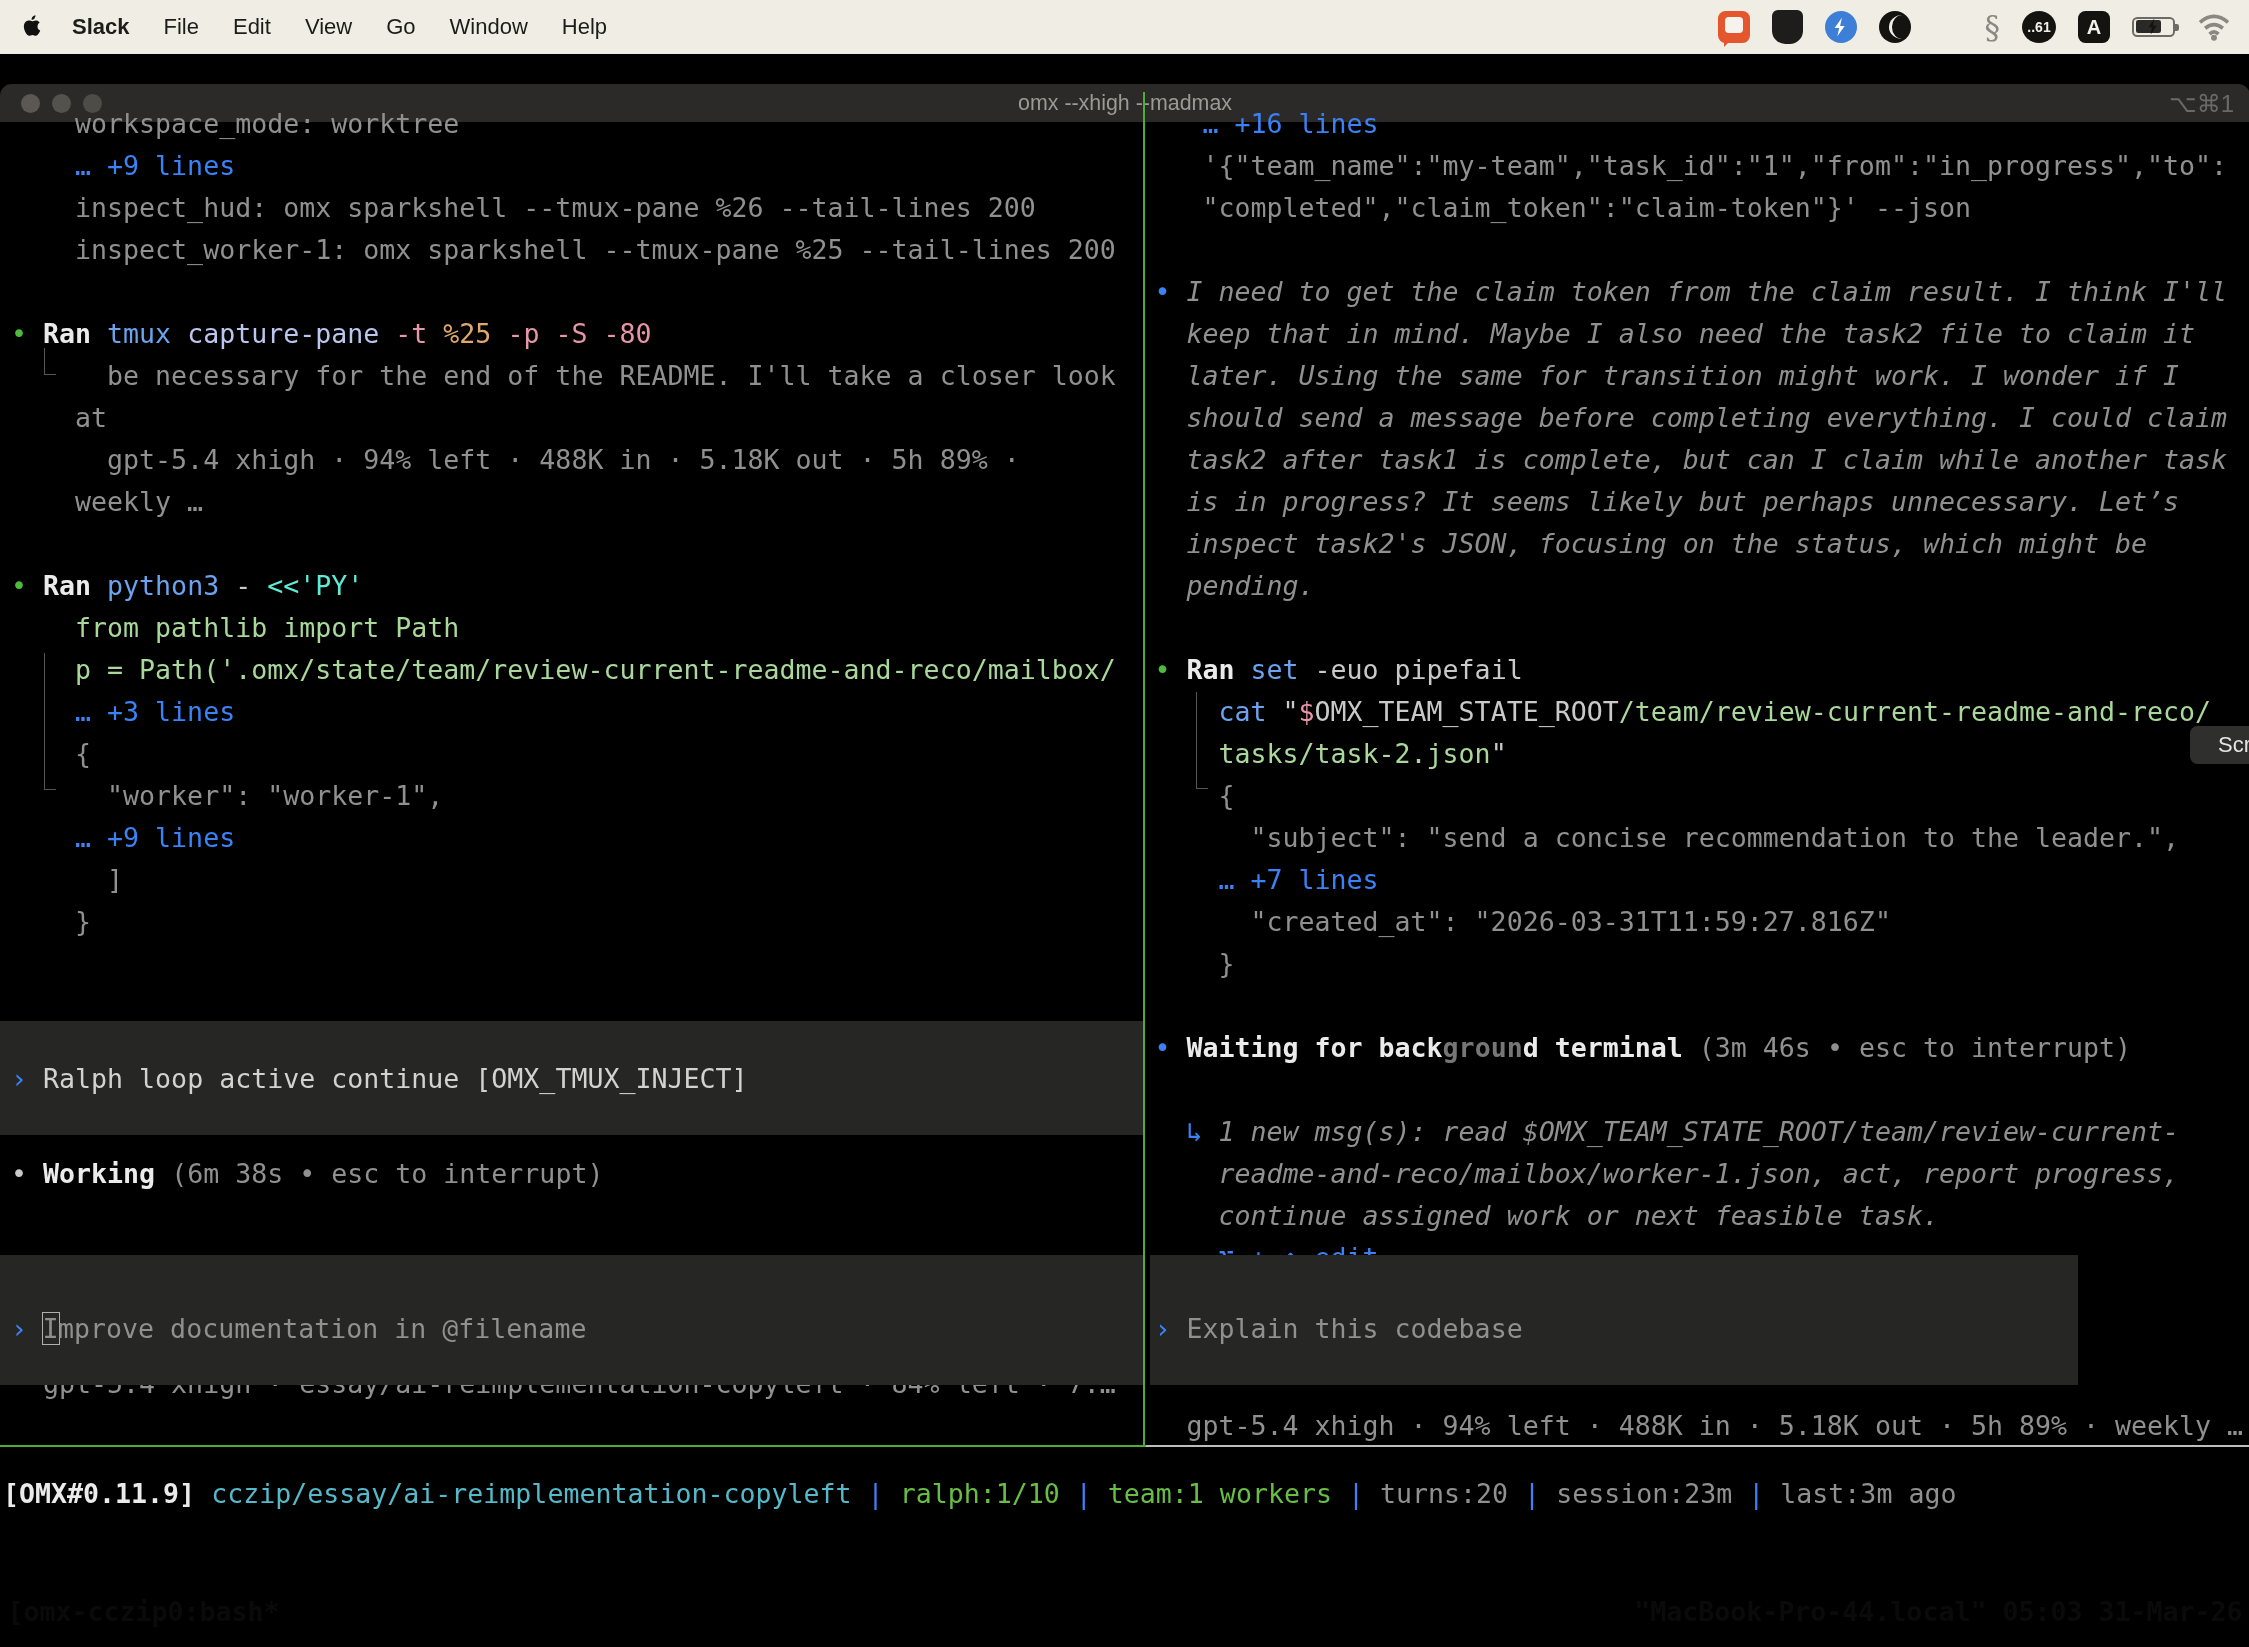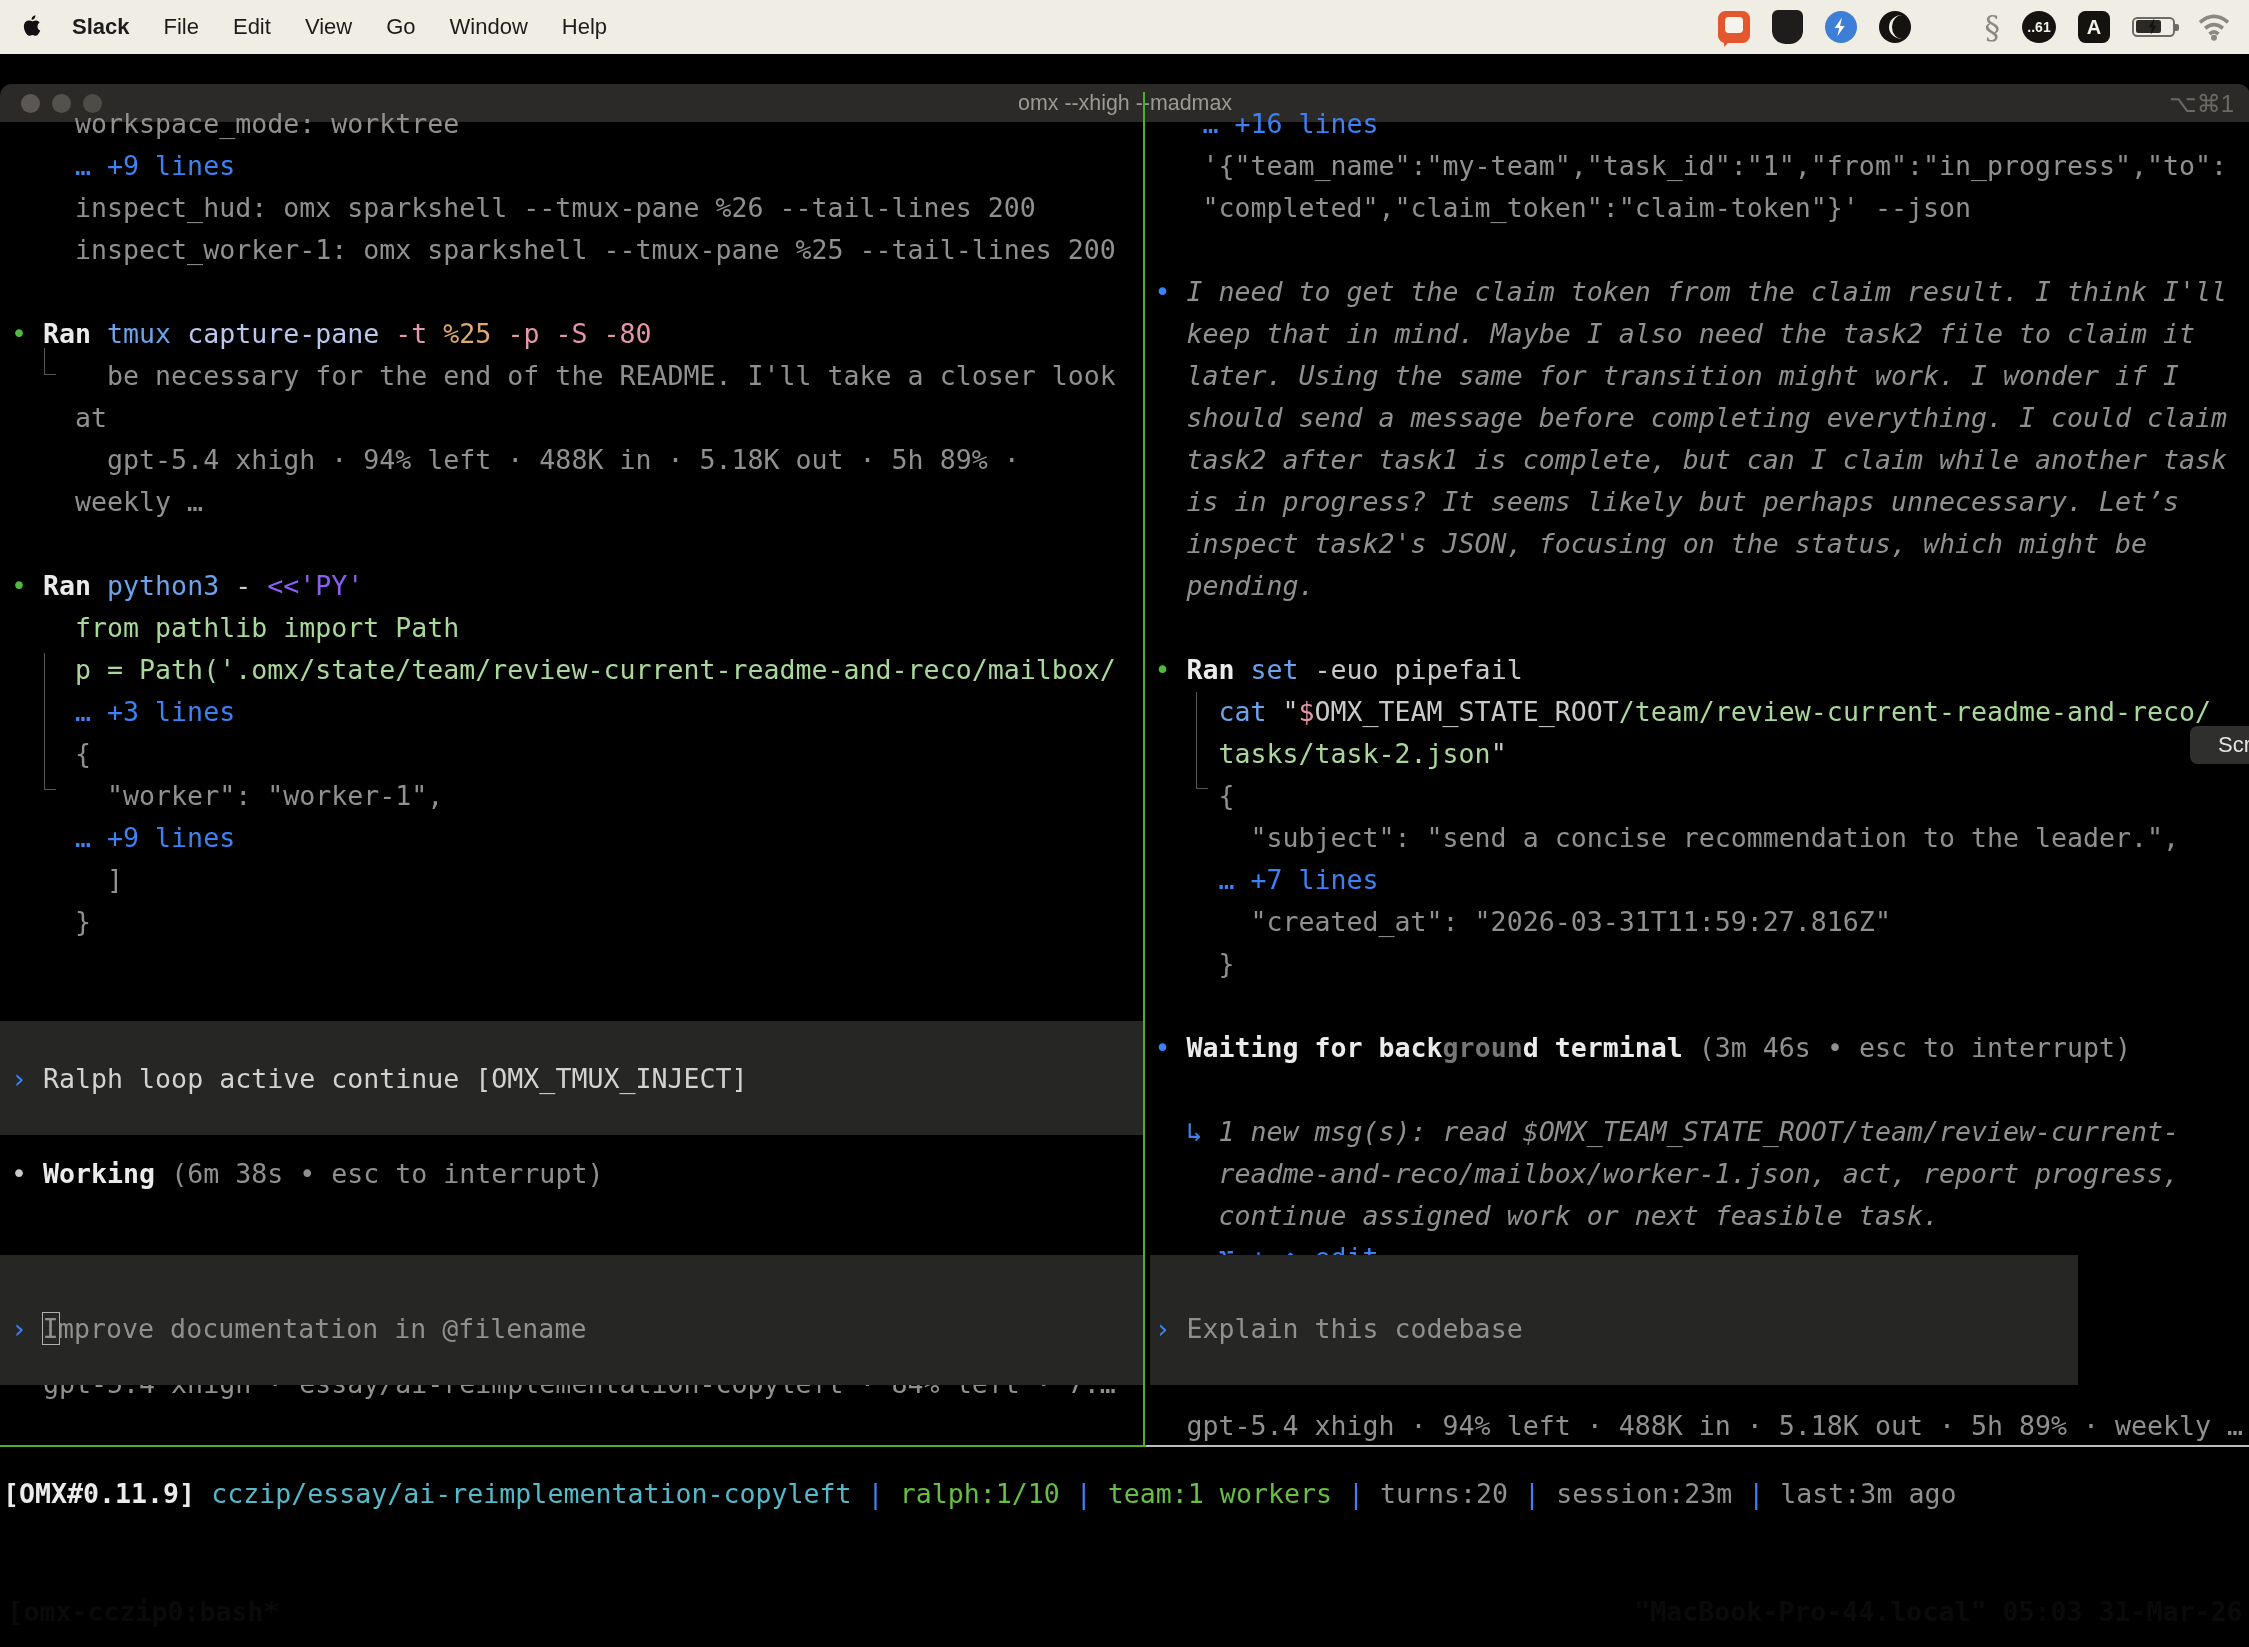--- a/index.html
+++ b/index.html
@@ -50,21 +50,21 @@
   .s-d  { color:#3b82f6; }
   .s-w  { color:#ebebeb; font-weight:bold; }
   .s-wd { color:#767676; font-weight:bold;margin-top:20px; }
   .s-wl { color:#d2d2d2; }
   .s-gb { color:#4ebb3e; }
   .s-gr { color:#a9d89b; }
   .s-bl { color:#6ba3ef; }
   .s-lv { color:#bac6ee; }
   .s-pk { color:#e795a8; }
   .s-or { color:#dfa96b; }
-  .s-tl { color:#8b5cf6; }
+  .s-tl { color:#5eead4; }
   .s-lt { color:#c9c9c9; }
   .s-cy { color:#55b9ca; }
   .s-sg { color:#68bd45; }
   .s-i  { font-style:italic; }
   .s-cur { border:1.5px solid #b0b0b0; margin:-1.5px; }
 
   .connector { position:absolute; border-left:1.5px solid #565656; border-bottom:1.5px solid #565656; }
   #pane-divider { position:absolute; left:1143px; top:92px; width:2.2px; height:1355px; background:#4fae2f; }
   #hborder-left { position:absolute; left:0; top:1445px; width:1146px; height:2.2px; background:#4fae2f; }
   #hborder-right { position:absolute; left:1146px; top:1445px; width:1104px; height:1.5px; background:#bdbdbd; }

